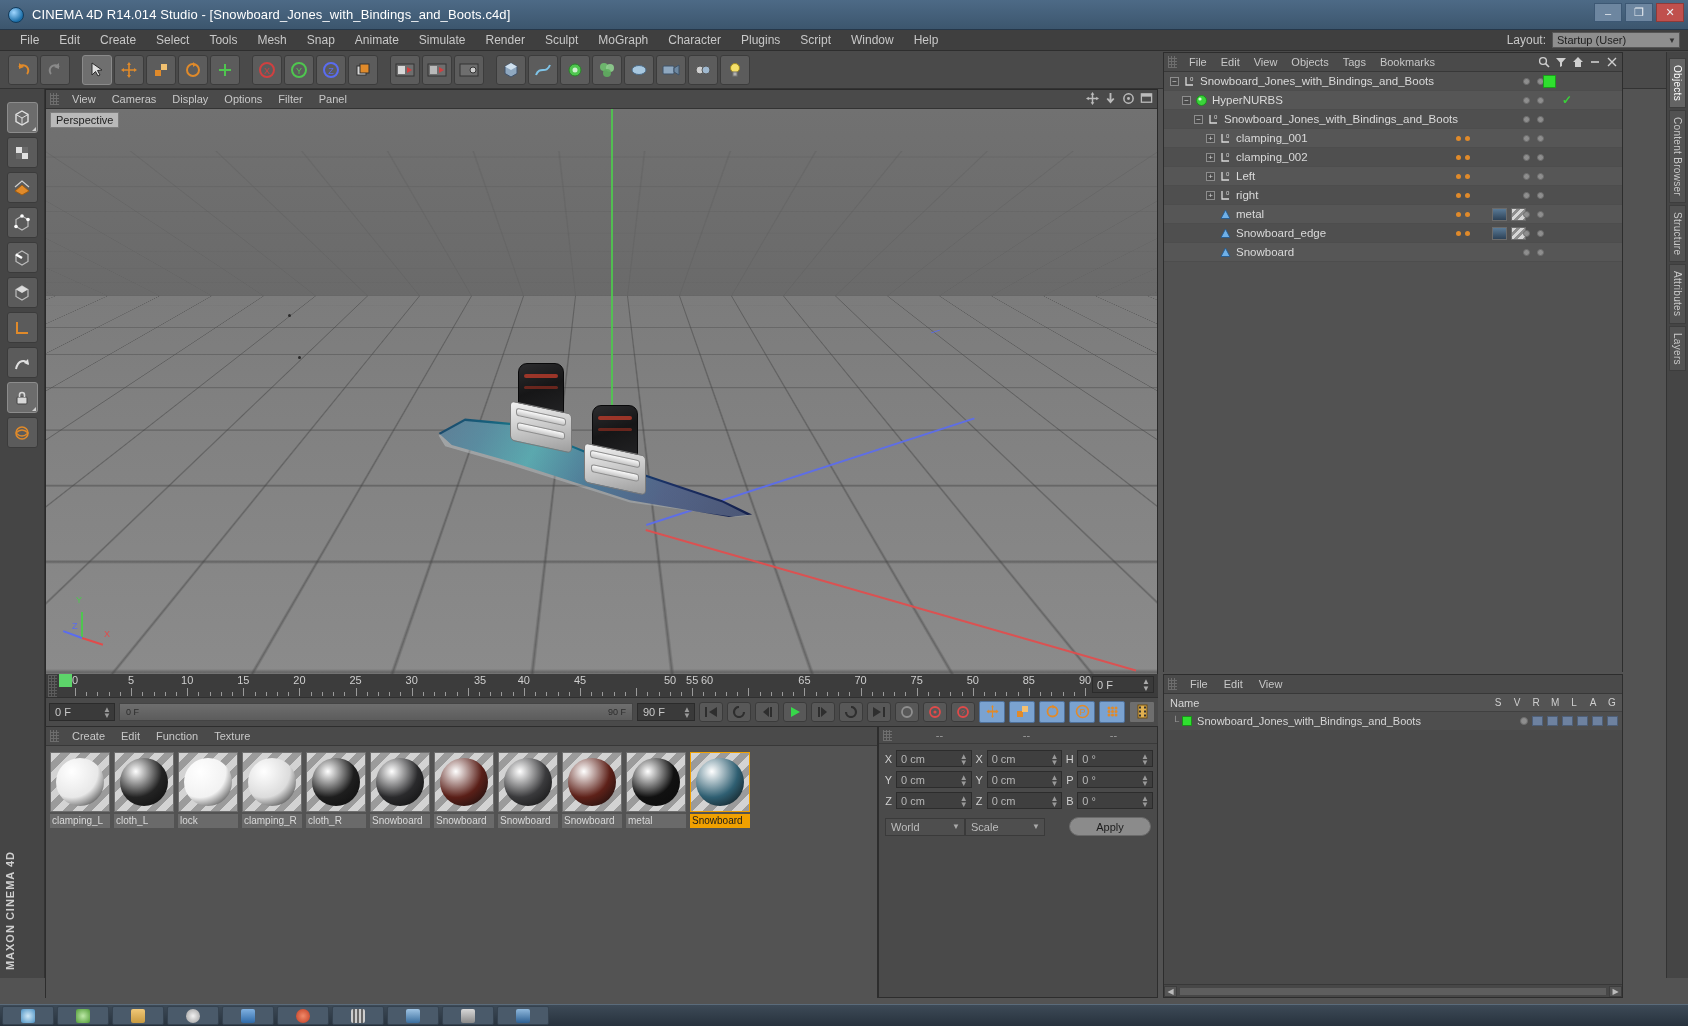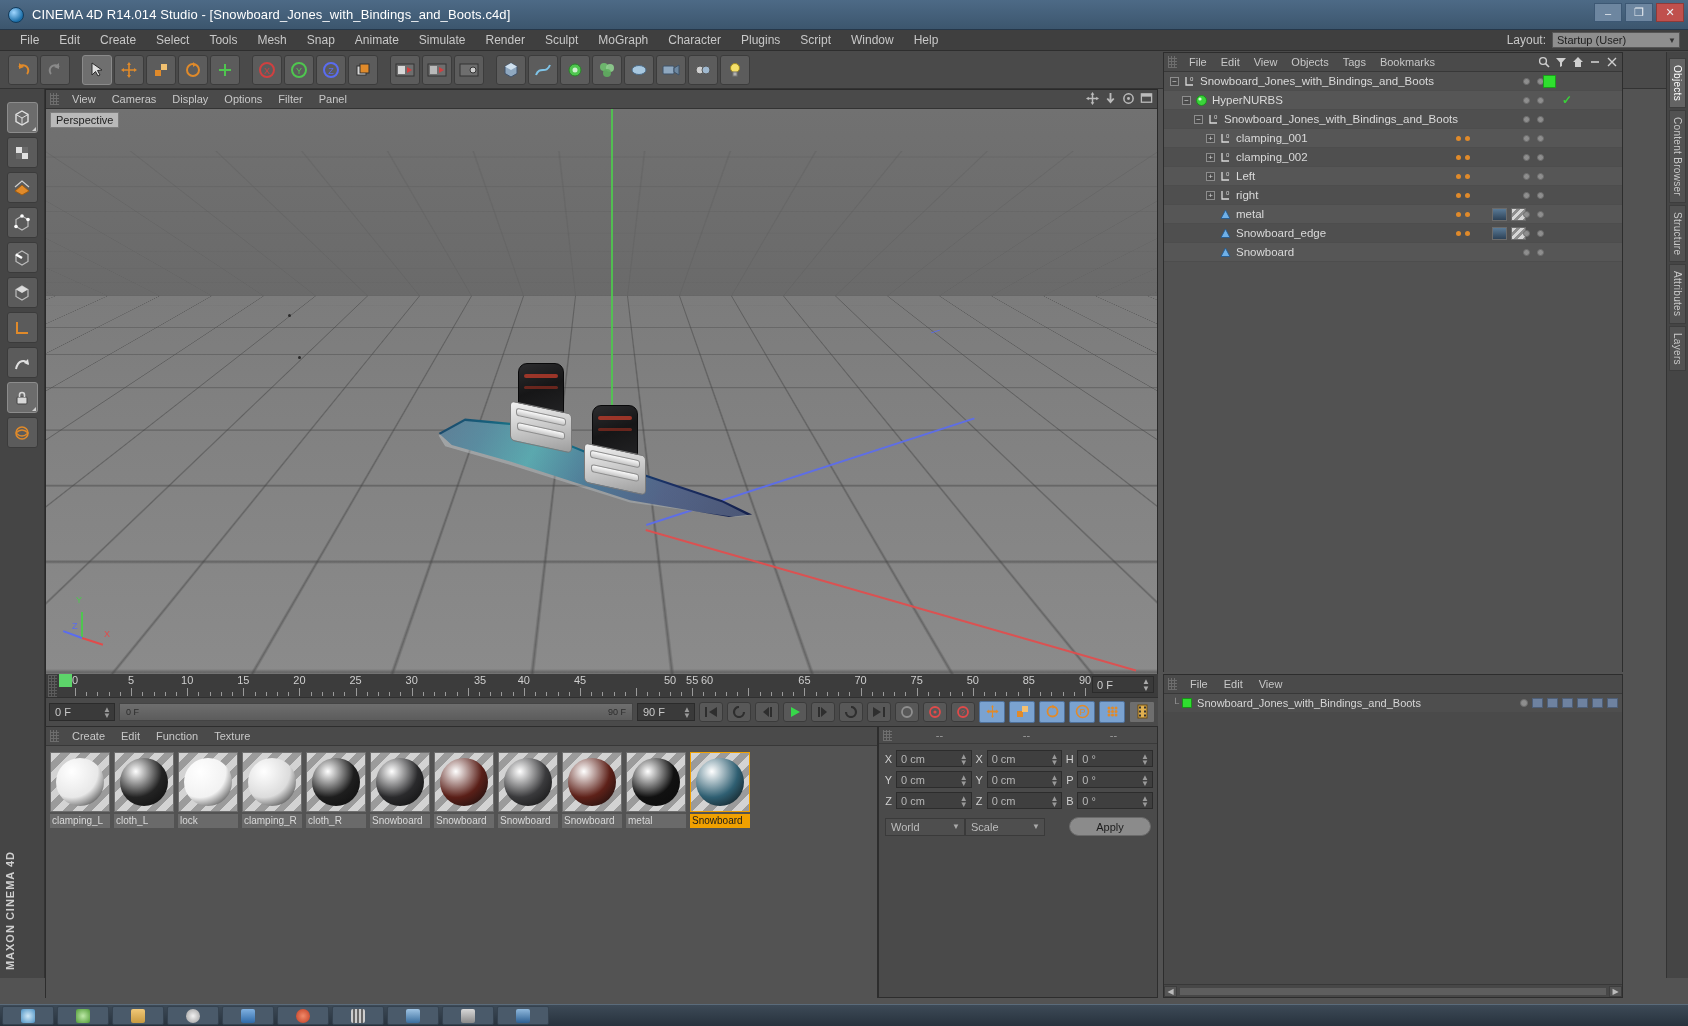--- a/index.html
+++ b/index.html
@@ -1288,20 +1288,32 @@
       </div>
   </div>
 
   <div class="attrmgr">
     <div class="am-menubar">
       <div class="grip"></div>
       <div class="mi">File</div>
       <div class="mi">Edit</div>
       <div class="mi">View</div>
     </div>
+    <div class="am-head">
+      <span class="nm">Name</span>
+      <div class="am-cols" id="am-cols">
+          <span>S</span>
+          <span>V</span>
+          <span>R</span>
+          <span>M</span>
+          <span>L</span>
+          <span>A</span>
+          <span>G</span>
+        </div>
+    </div>
     <div class="am-row">
       <span class="am-tree">└</span>
       <span class="am-swatch"></span>
       <span class="am-name">Snowboard_Jones_with_Bindings_and_Boots</span>
       <div class="am-icons">
         <span class="am-dot"></span>
         <span class="am-ic"></span>
         <span class="am-ic"></span>
         <span class="am-ic"></span>
         <span class="am-ic"></span>

